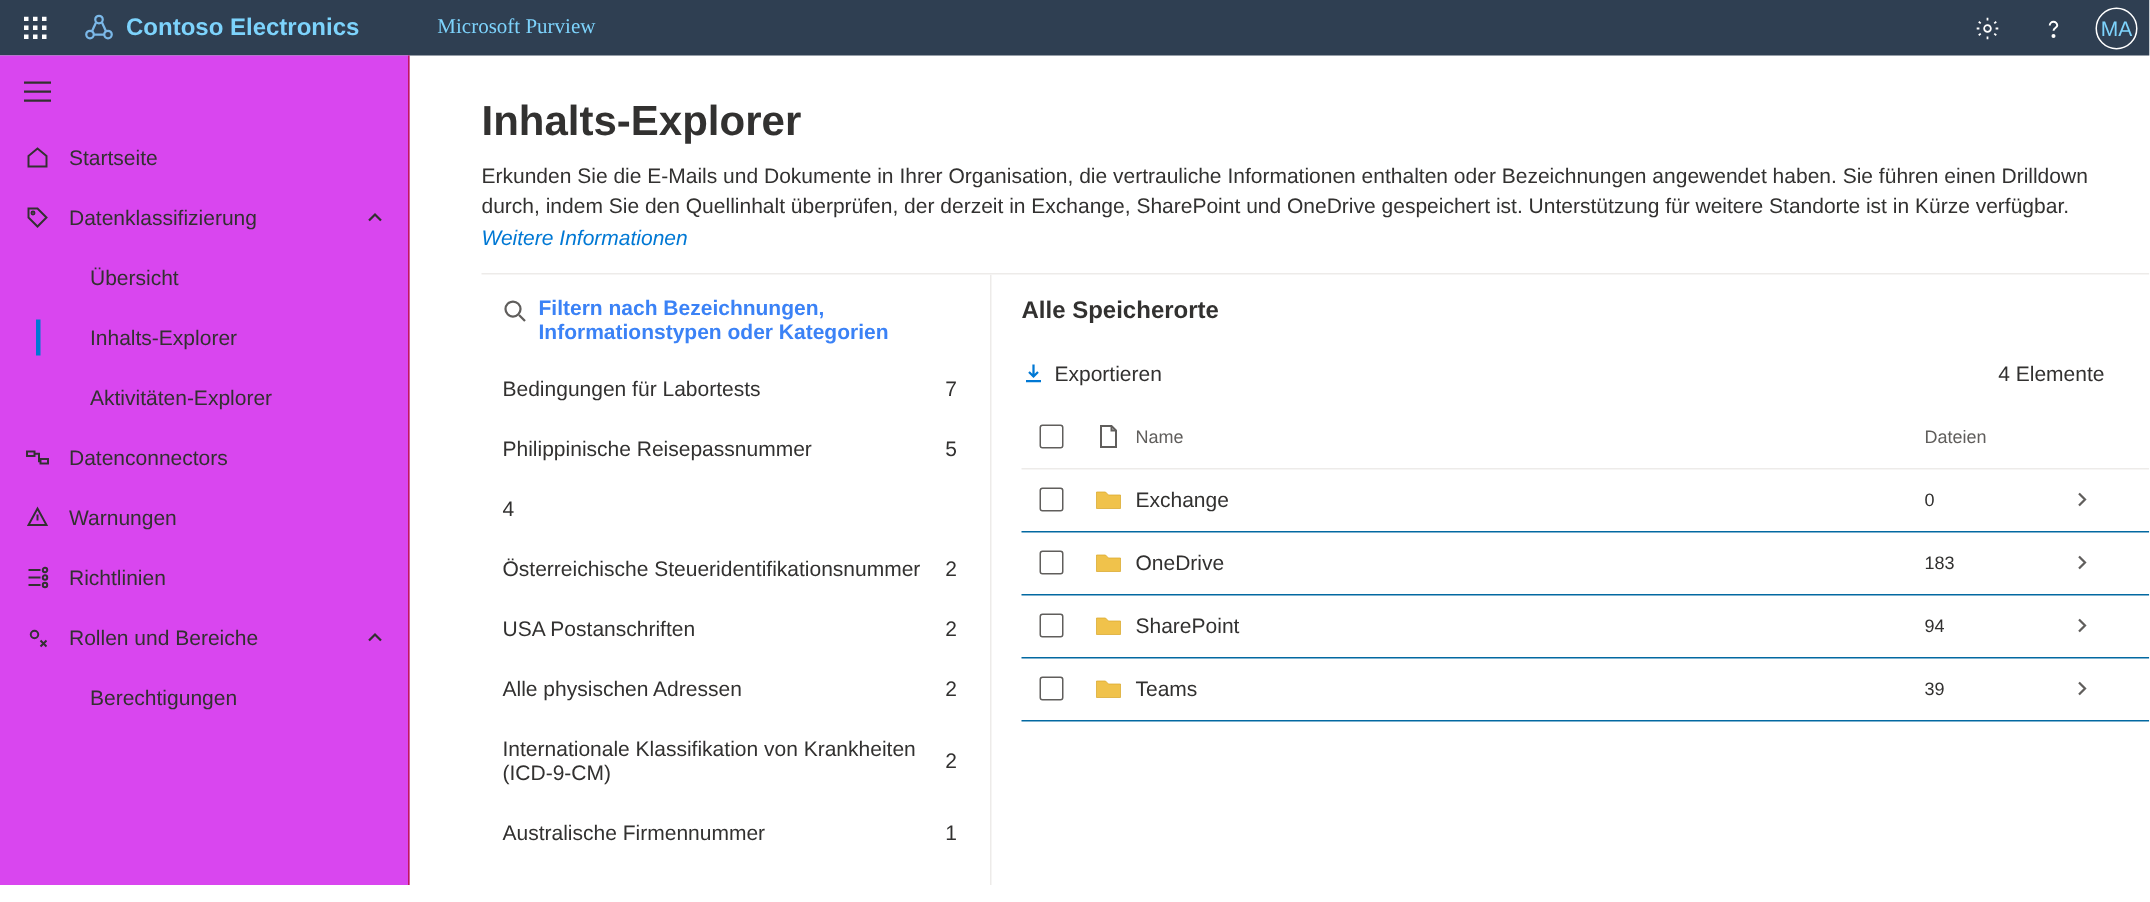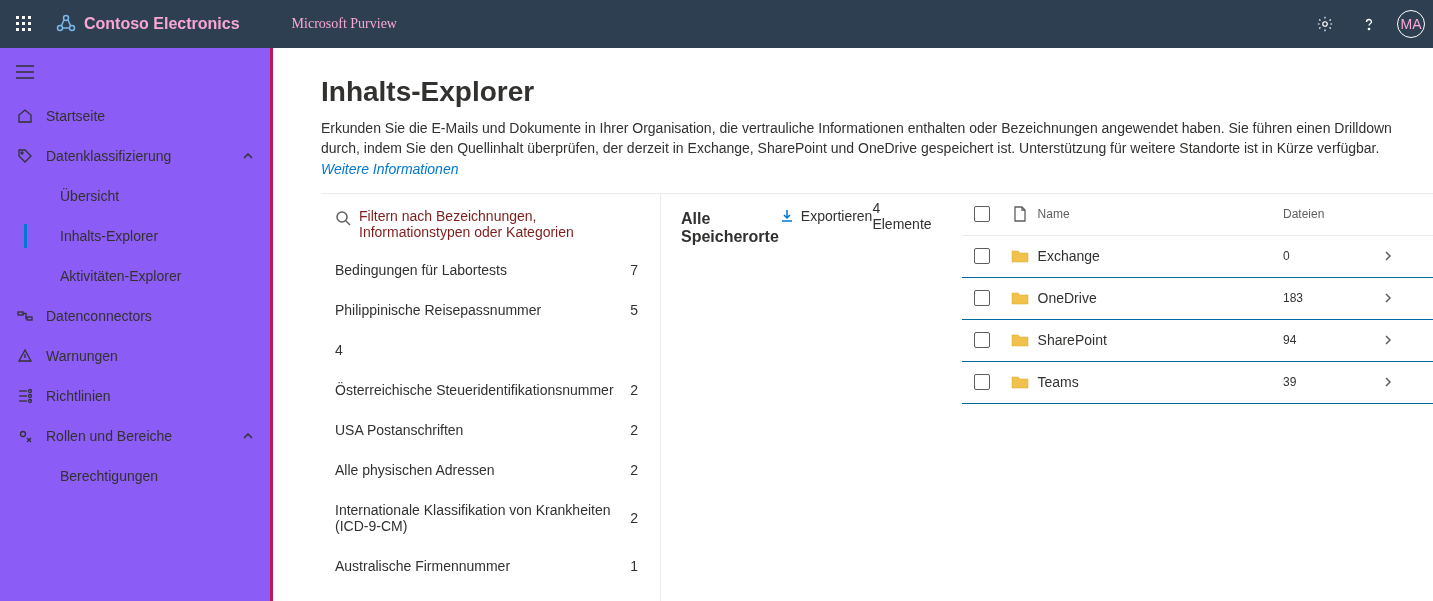--- a/index.html
+++ b/index.html
@@ -1,55 +1,55 @@
 <!DOCTYPE html>
 <html><head>
 <meta charset="utf-8">
 <style>
 * { box-sizing: border-box; margin: 0; padding: 0; font-family: "Segoe UI", -apple-system, sans-serif; }
 body { width: 1433px; height: 601px; overflow: hidden; background: #fff; }
 
 
-.header { height: 48px; background: #2c3e50; background: #2f3f52; display: flex; align-items: center; color: #f9a8d4; padding: 0 8px; }
+.header { height: 37px; background: #2c3e50; background: #2f3f52; display: flex; align-items: center; color: #7dd3fc; padding: 0 8px; }
 .header-left { display: flex; align-items: center; gap: 12px; }
 .waffle { width: 32px; height: 32px; display: flex; align-items: center; justify-content: center; cursor: pointer; }
 .waffle svg { width: 16px; height: 16px; fill: #fff; }
 .logo-group { display: flex; align-items: center; gap: 8px; margin-left: 4px; }
 .logo-icon { width: 20px; height: 20px; }
 .company-name { font-size: 16px; font-weight: 600; }
 .product-name { font-size: 14px; margin-left: 40px; font-family: Liberation Serif, serif; }
 .header-right { margin-left: auto; display: flex; align-items: center; gap: 12px; }
 .header-icon-btn { width: 32px; height: 32px; display: flex; align-items: center; justify-content: center; cursor: pointer; }
 .avatar { width: 28px; height: 28px; border-radius: 50%; border: 1px solid #fff; display: flex; align-items: center; justify-content: center; font-size: 14px; }
 
 
 .layout { display: flex; height: calc(601px - 48px); }
-.sidebar { width: 273px; background: #8b5cf6; border-right: 3px solid #be185d; overflow-y: auto; }
+.sidebar { width: 273px; background: #d946ef; border-right: 1px solid #be185d; overflow-y: auto; }
 .side-toggle { height: 48px; display: flex; align-items: center; padding: 0 16px; }
 .side-toggle svg { width: 18px; height: 14px; stroke: #323130; }
 .nav-item { display: flex; align-items: center; height: 40px; padding: 0 16px; font-size: 14px; color: #323130; cursor: pointer; position: relative; }
 .nav-icon { width: 18px; height: 18px; margin-right: 12px; display: flex; align-items: center; justify-content: center; }
 .nav-icon svg { width: 16px; height: 16px; fill: none; stroke: #323130; stroke-width: 1.3; }
 .nav-spacer { width: 18px; margin-right: 12px; }
 .nav-chevron { margin-left: auto; width: 12px; height: 12px; }
 .nav-sub { padding-left: 30px; }
 .nav-sub.active::before { content: ""; position: absolute; left: 24px; top: 8px; bottom: 8px; width: 3px; background: #0078d4; }
 
 
 .main { flex: 1; overflow: hidden; padding: 28px 0 0 48px; display: flex; flex-direction: column; }
 .page-title { font-size: 28px; font-weight: 600; color: #323130; margin-bottom: 10px; }
 .page-desc { font-size: 14px; color: #323130; line-height: 1.45; padding-right: 20px; margin-bottom: 14px; }
 .page-desc a { color: #0078d4; text-decoration: none; font-style: italic; }
 .divider { border-top: 1px solid #edebe9; margin-right: 0; }
 
 .panels { display: flex; flex: 1; overflow: hidden; }
 .panel-left { width: 340px; border-right: 1px solid #edebe9; display: flex; flex-direction: column; position: relative; }
-.panel-right { flex: 1; display: flex; flex-direction: row; padding-left: 20px; }
-
-.filter-row { display: flex; align-items: flex-start; padding: 14px 12px 10px 14px; font-size: 14px; color: #7f1d1d; gap: 8px; }
+.panel-right { flex: 1; display: flex; flex-direction: column; padding-left: 20px; }
+
+.filter-row { display: flex; align-items: flex-start; padding: 14px 12px 10px 14px; font-size: 14px; color: #3b82f6; gap: 8px; font-weight: bold; }
 .filter-row svg { width: 16px; height: 16px; flex-shrink: 0; margin-top: 2px; fill: none; stroke: #605e5c; stroke-width: 1.5; }
 
 .class-list { flex: 1; overflow-y: auto; position: relative; }
 .class-list::-webkit-scrollbar { width: 14px; }
 .class-list::-webkit-scrollbar-track { background: #f3f2f1; }
 .class-list::-webkit-scrollbar-thumb { background: #c8c6c4; }
 .class-item { display: flex; align-items: center; padding: 12px 22px 12px 14px; font-size: 14px; color: #323130; cursor: pointer; }
 .class-label { flex: 1; padding-right: 10px; }
 .class-count { color: #323130; }
 

